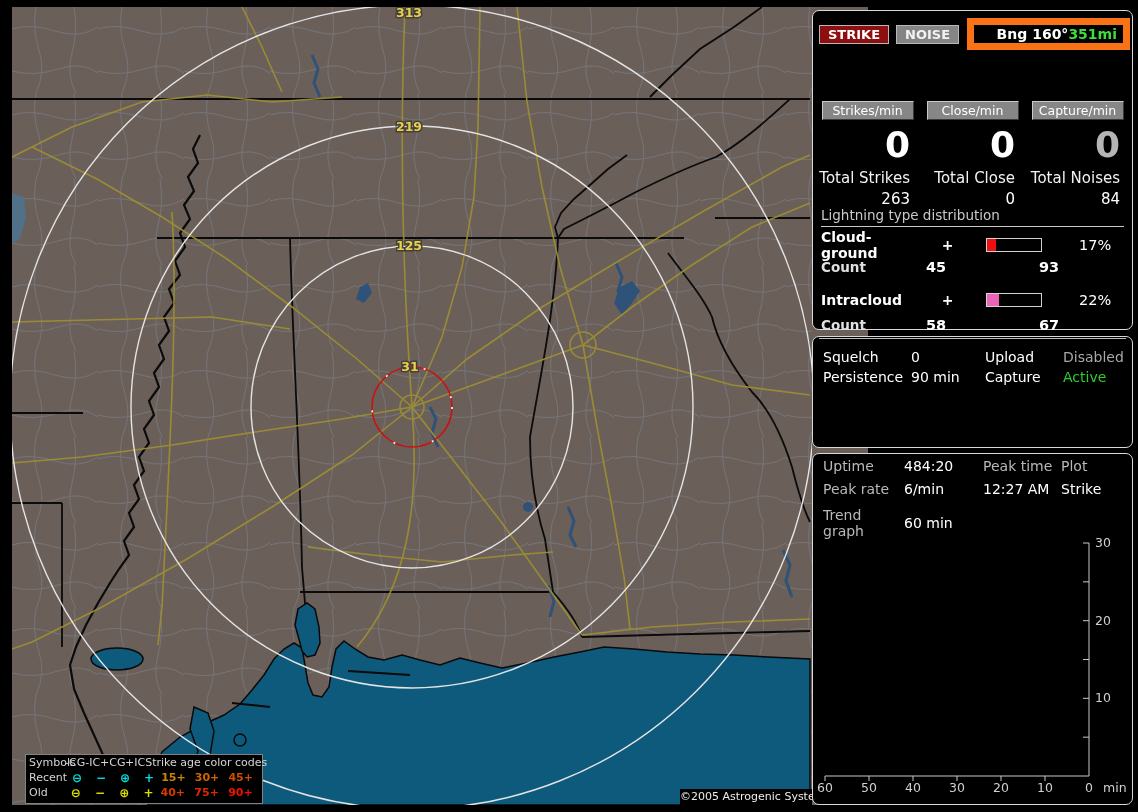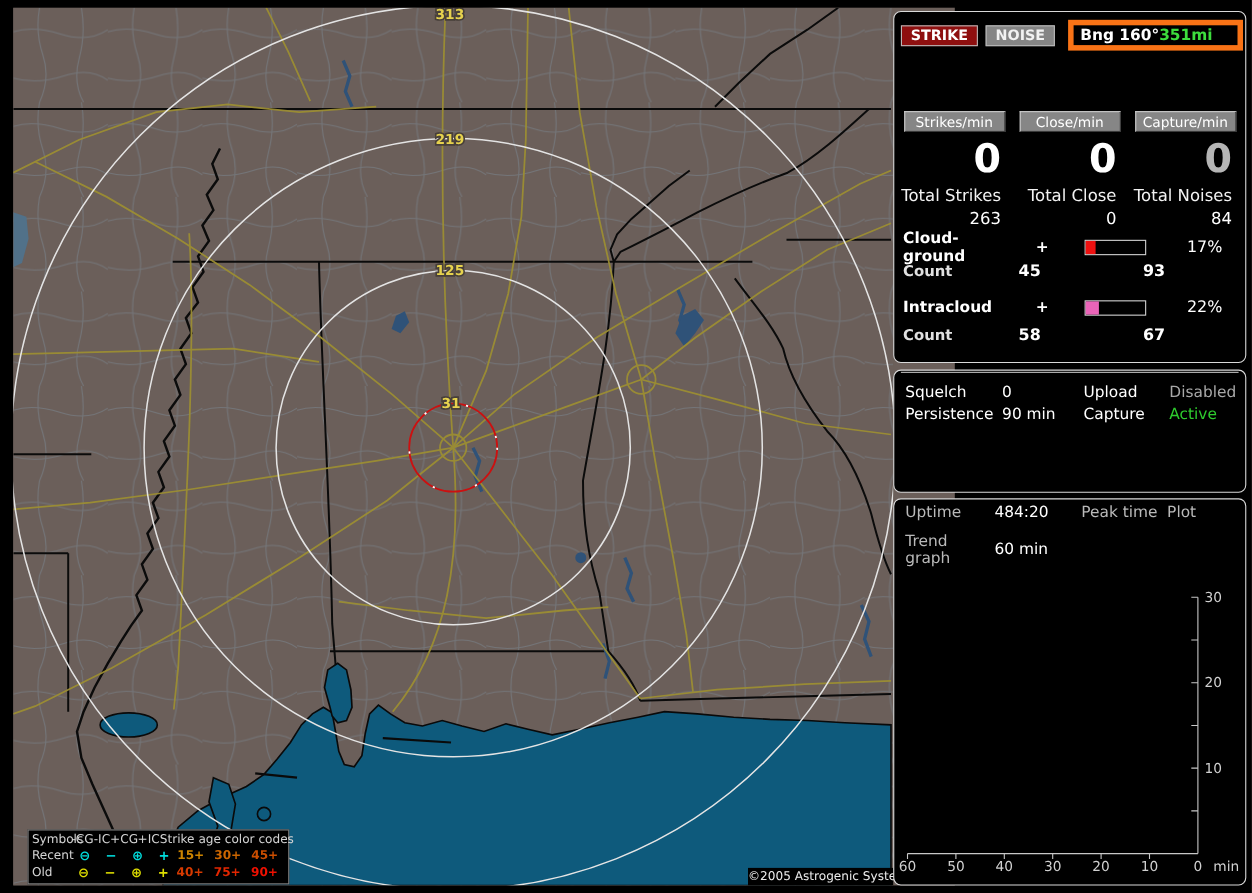--- a/index.html
+++ b/index.html
@@ -23,22 +23,22 @@
          border-radius:7px;box-sizing:border-box;}
   #panel1{top:10px;height:320px;}
   #panel2{top:336px;height:112px;}
   #panel3{top:453px;height:352px;}
   
   .top-row{position:absolute;left:6px;right:2px;top:7px;display:flex;align-items:center;gap:7px;}
   .btn{font-size:13px;font-weight:bold;text-align:center;padding:1px 8px;
        border:1px solid #b8b8b8;color:#fff;cursor:default;}
   #strike-btn{background:#8e0f0f;}
   #noise-btn{background:#858585;color:#f2f2f2;}
-  #bng-box{margin-left:auto;width:137px;display:flex;justify-content:flex-start;align-items:center;
-           border:5px solid #f97316;background:#000;padding:1px 6px;font-size:14px;font-weight:bold;}
+  #bng-box{margin-left:auto;width:137px;display:flex;justify-content:flex-end;align-items:center;
+           border:7px solid #f97316;background:#000;padding:1px 6px;font-size:14px;font-weight:bold;}
   #bng-box .rng{color:#3ddd3d;}
   
   .cols{position:absolute;top:52px;left:2px;display:flex;margin-top:38px;}
   .col{width:105px;}
   .hdr-btn{display:block;margin:0 auto;width:90px;font-size:12.5px;text-align:center;background:#868686;
            color:#fff;padding:1px 0;border-top:1px solid #cacaca;border-left:1px solid #cacaca;
            border-bottom:1px solid #3a3a3a;border-right:1px solid #3a3a3a;}
   .bigzero{font-size:36px;font-weight:bold;text-align:right;padding-right:10px;margin-top:5px;line-height:1.1;}
   .dim{color:#b5b5b5;}
   .tot-label{font-size:15px;text-align:right;padding-right:10px;margin-top:4px;color:#f2f2f2;}
@@ -232,20 +232,21 @@
     </div>
     <div class="col">
       <span class="hdr-btn">Capture/min</span>
       <div class="bigzero dim">0</div>
       <div class="tot-label dim">Total Noises</div>
       <div class="tot-val">84</div>
     </div>
   </div>
 
   <div id="dist">
+    <div class="dist-title">Lightning type distribution</div>
 
     <div class="dist-row">
       <span class="dlabel">Cloud-ground</span>
       <span class="sign">+</span>
       <span class="bar">
           <i style="width: 17%; background: rgb(238, 16, 16);"></i>
         </span>
       <span class="pct">17%</span>
       <span class="sign">−</span>
       <span class="bar">
@@ -303,20 +304,26 @@
     <span class="green">Active</span>
   </div>
 </div>
 
 <div class="panel" id="panel3">
   <div class="sess-row">
     <span class="lbl">Uptime</span>
     <span>484:20</span>
     <span class="lbl">Peak time</span>
     <span class="lbl">Plot</span>
+  </div>
+  <div class="sess-row">
+    <span class="lbl">Peak rate</span>
+    <span>6/min</span>
+    <span>12:27 AM</span>
+    <span>Strike</span>
   </div>
   <div class="trend-row">
     <span class="lbl">Trend graph</span>
     <span>60 min</span>
   </div>
   <svg id="trend" width="321" height="272" viewBox="0 0 321 272">
       <line x1="276" y1="9" x2="276" y2="242" stroke="#c8c8c8"></line>
       <line x1="12" y1="242" x2="276" y2="242" stroke="#c8c8c8"></line>
       <line x1="270" y1="203.16666666666666" x2="276" y2="203.16666666666666" stroke="#c8c8c8"></line>
       <line x1="270" y1="164.33333333333331" x2="276" y2="164.33333333333331" stroke="#c8c8c8"></line>

